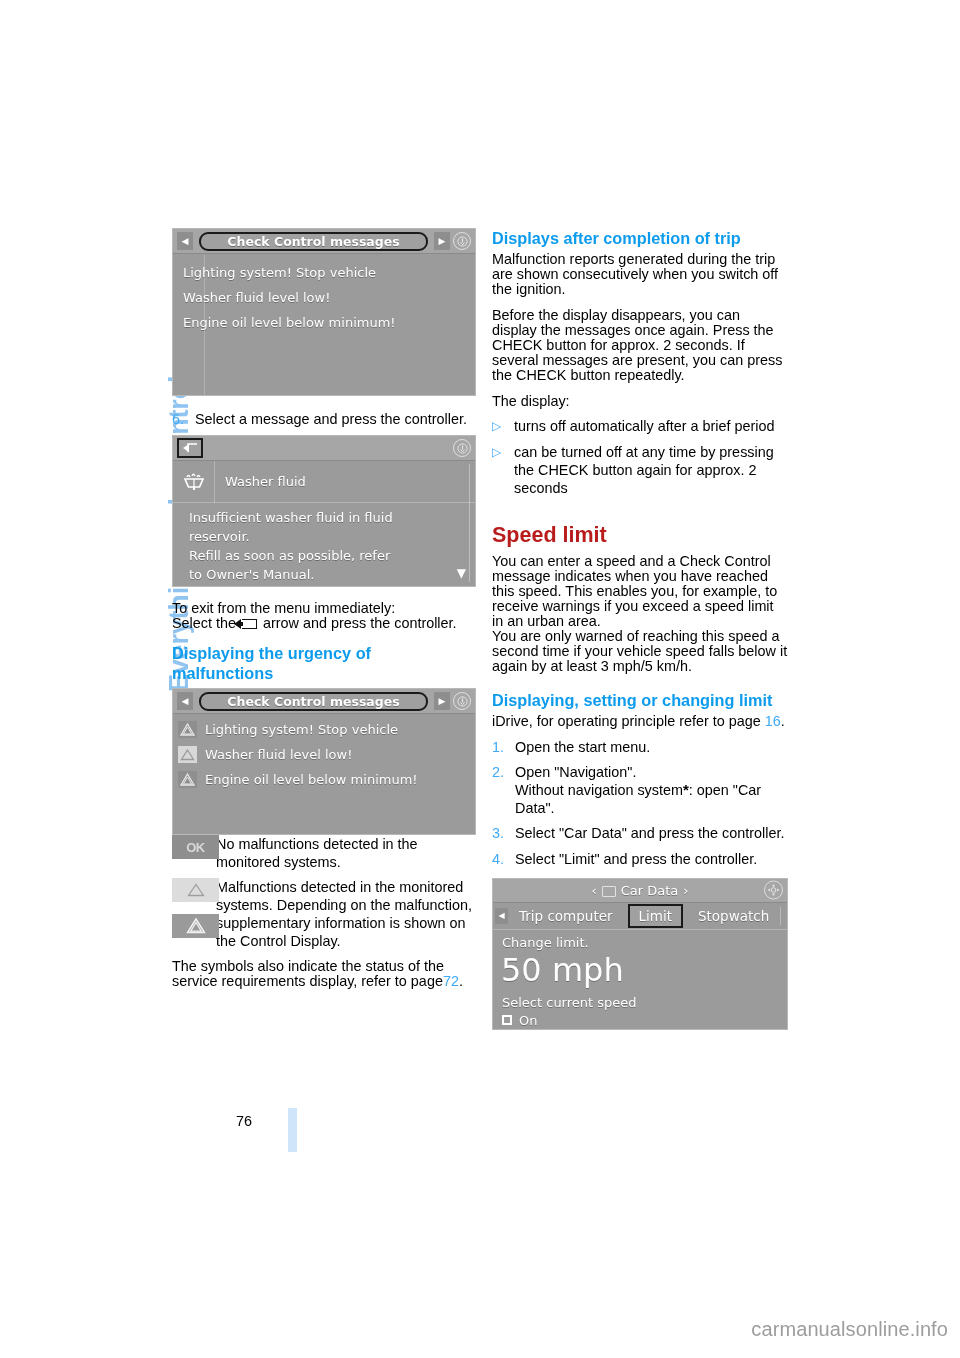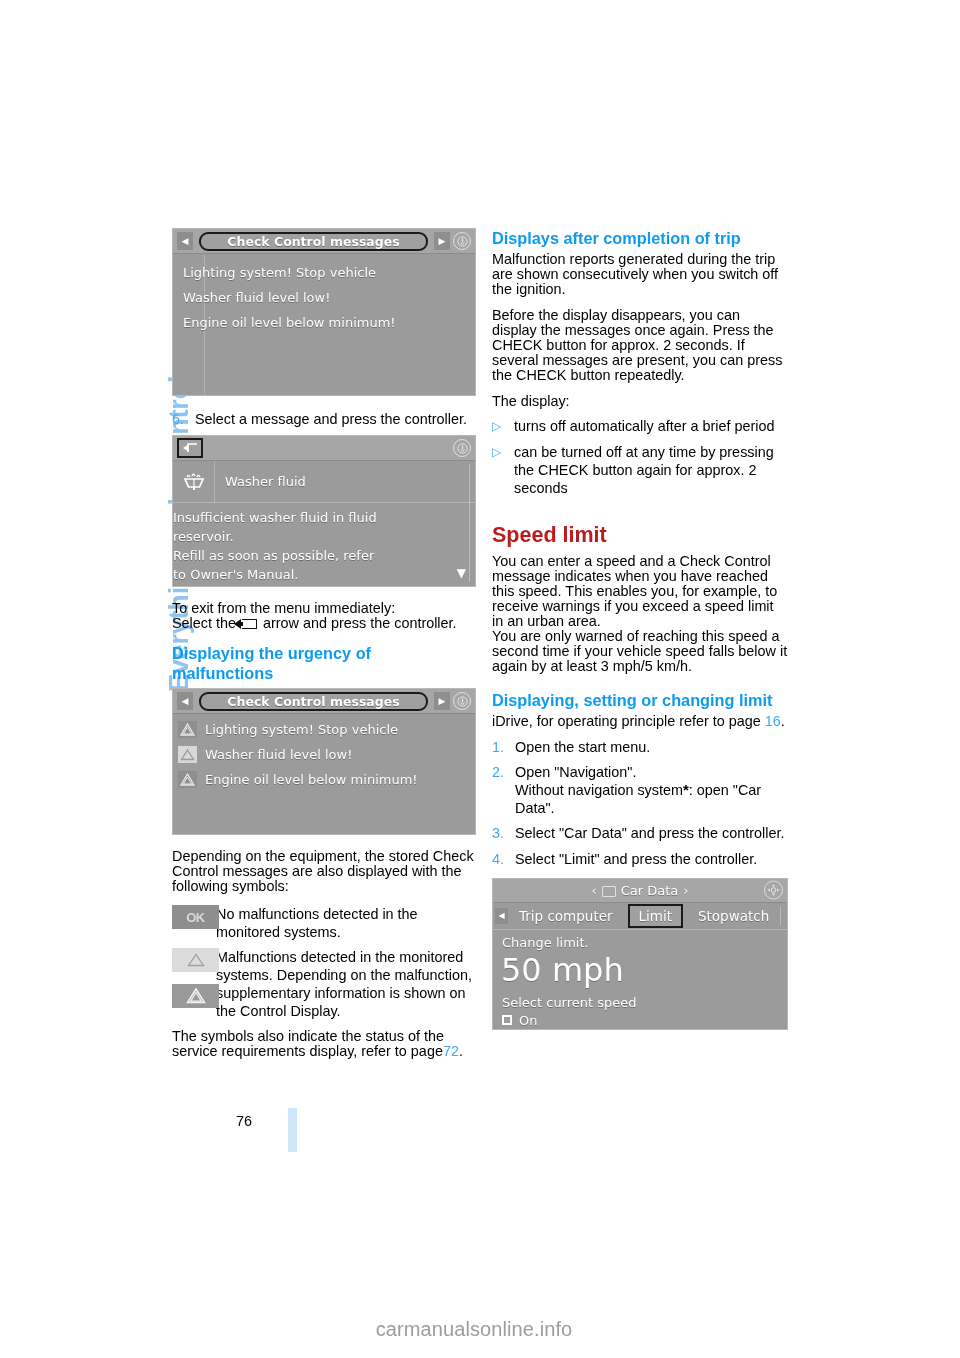--- a/index.html
+++ b/index.html
@@ -158,21 +158,21 @@
     border-bottom: 1px solid rgba(255,255,255,.25);
   }
   .wf-icobox {
     width: 42px; height: 42px; flex: none;
     display: flex; align-items: center; justify-content: center;
     border-right: 1px solid rgba(255,255,255,.25);
   }
   .wf-title { color:#fff; font-size: 13px; padding-left: 10px; text-shadow: 0 1px 0 rgba(0,0,0,.3);}
   .wf-text {
     color: #ffffff; font-size: 13px; line-height: 19px;
-    padding: 5px 0 0 0; text-shadow: 0 1px 0 rgba(0,0,0,.3);
+    padding: 5px 0 0 16px; text-shadow: 0 1px 0 rgba(0,0,0,.3);
   }
   .scroll-caret {
     position: absolute; right: 9px; bottom: 6px;
     color: #ffffff; font-size: 12px;
   }
   .scroll-rail {
     position: absolute; right: 5px; top: 28px; bottom: 4px; width: 1px;
     background: rgba(255,255,255,.35);
   }
 
@@ -222,21 +222,21 @@
   .folio {
     position: absolute; left: 236px; top: 1113px;
     font-size: 14.4px; color: #000;
   }
   .folio-rule {
     position: absolute; left: 288px; top: 1108px;
     width: 9px; height: 44px; background: #cfe6fa;
   }
   .watermark {
     position: absolute; left: 0; top: 1318px; width: 948px;
-    text-align: center; font-size: 20px; color: #9d9d9d;
+    text-align: right; font-size: 20px; color: #9d9d9d;
     letter-spacing: 0.1px;
   }
   .inline-back {
     display: inline-block; width: 15px; height: 10px;
     border: 1.6px solid #111; border-left: none;
     position: relative; top: 1px; margin: 0 2px;
   }
   .inline-back::before {
     content: ""; position: absolute; left: -8px; top: 50%;
     transform: translateY(-50%);
@@ -382,21 +382,20 @@
                 <path d="M9.5 3 L16 14 H3 Z" fill="none" stroke="#e8e8e8" stroke-width="1.3"></path>
                 <path d="M9.5 6 L13.6 13 H5.4 Z" fill="none" stroke="#e8e8e8" stroke-width="1"></path>
               </svg>
           </span>
           <span>Engine oil level below minimum!</span>
         </div>
       </div>
 
     </div>
 
-    <p class="body" style="margin-top:14px;">Depending on the equipment, the stored Check Control messages are also displayed with the following symbols:</p>
 
     <div class="symrow">
       <div class="symbox">
         <div class="glyph glyph-ok">
           <span>OK</span>
         </div>
       </div>
       <div class="symtxt">No malfunctions detected in the monitored systems.</div>
     </div>
 

